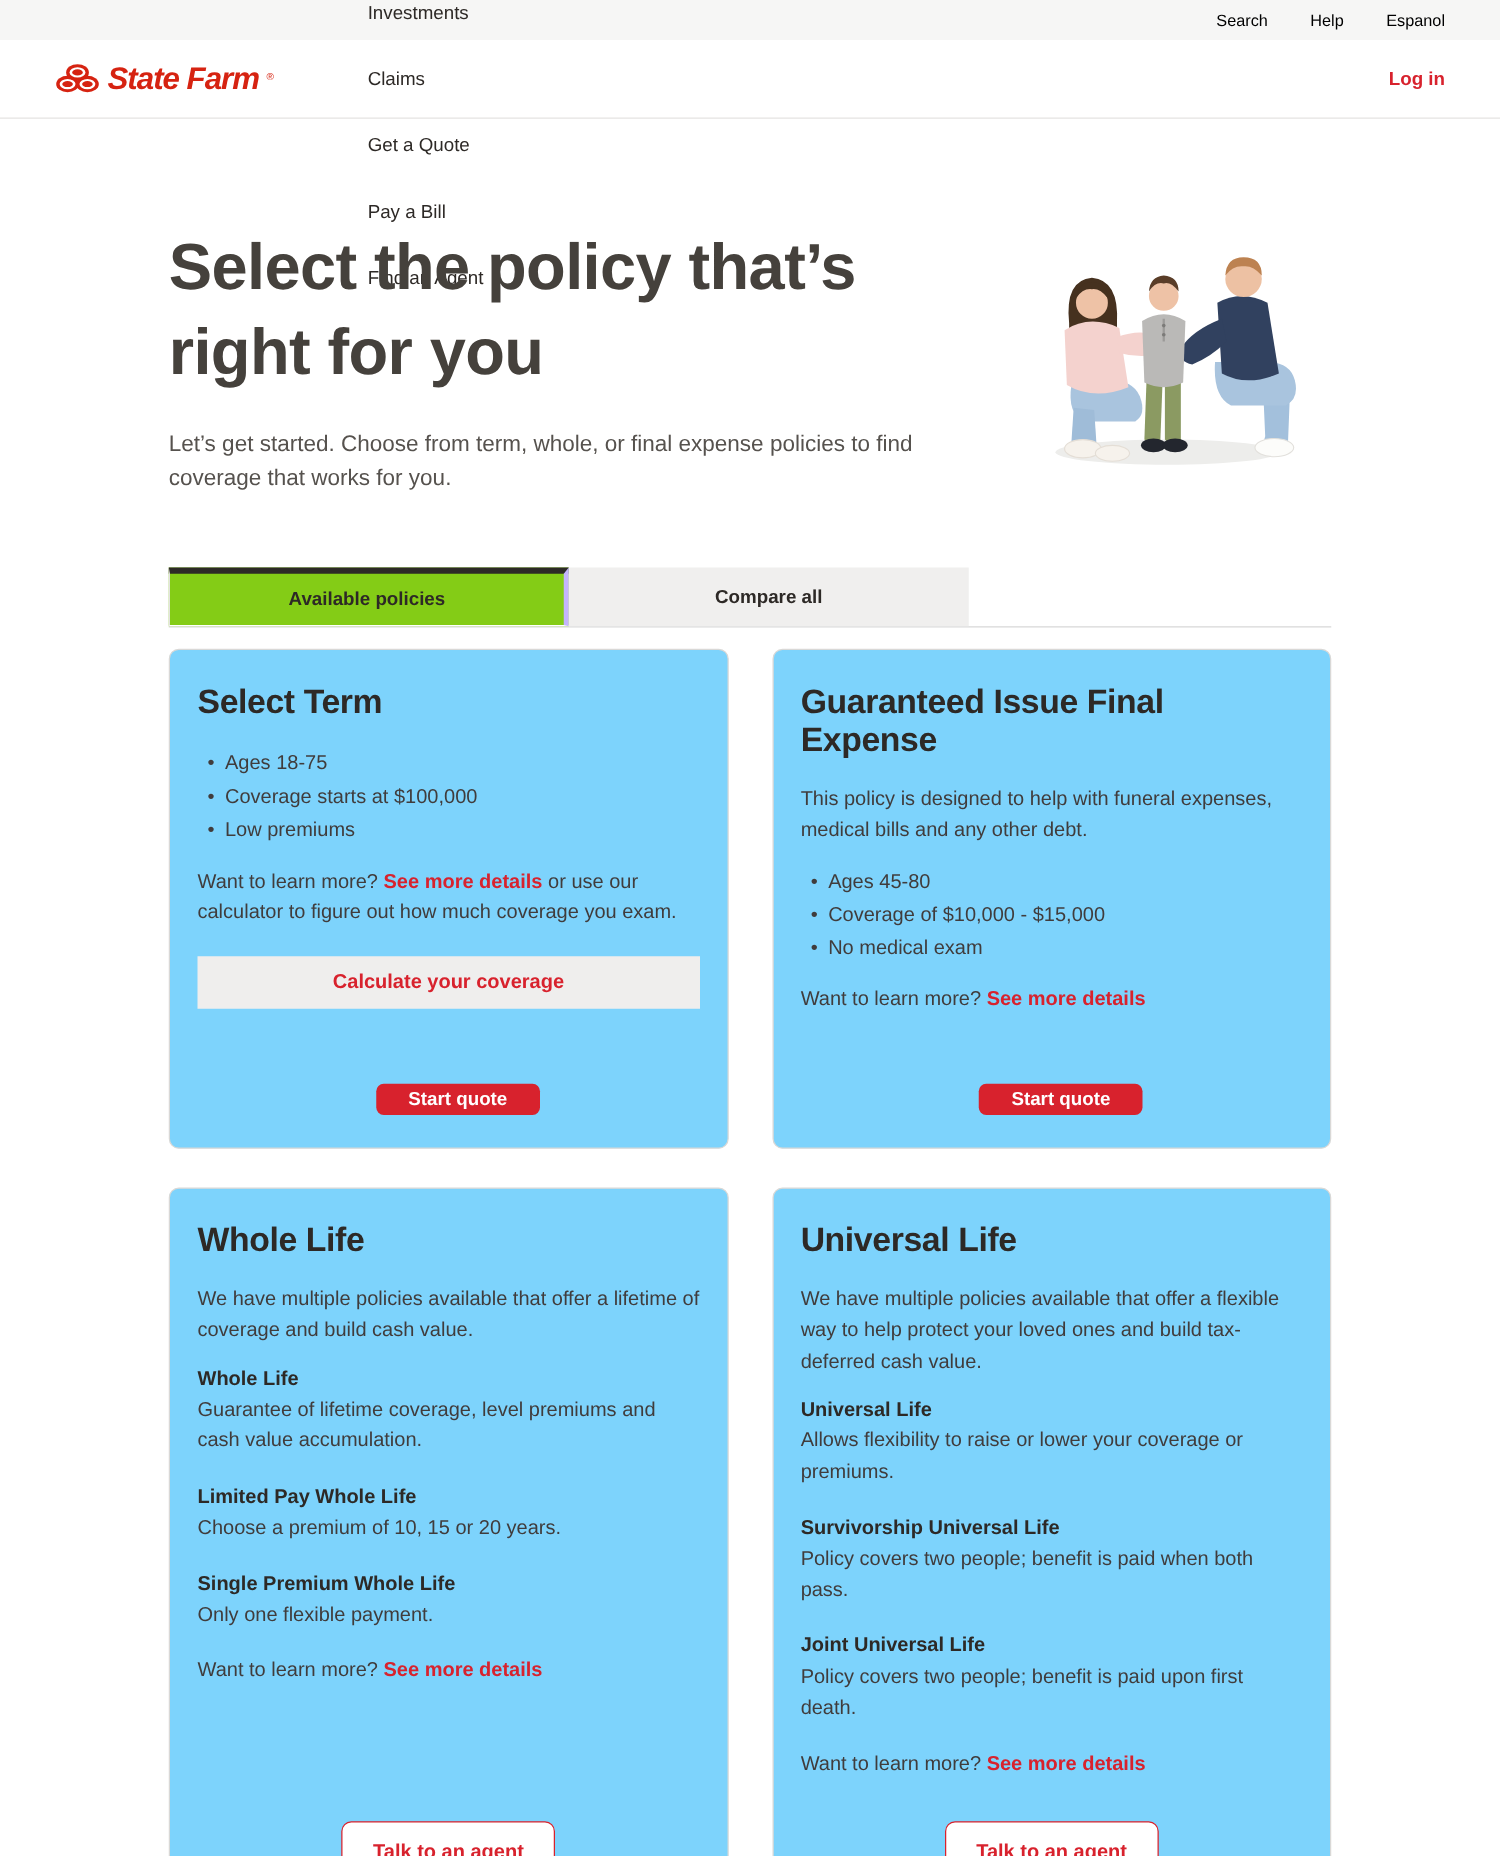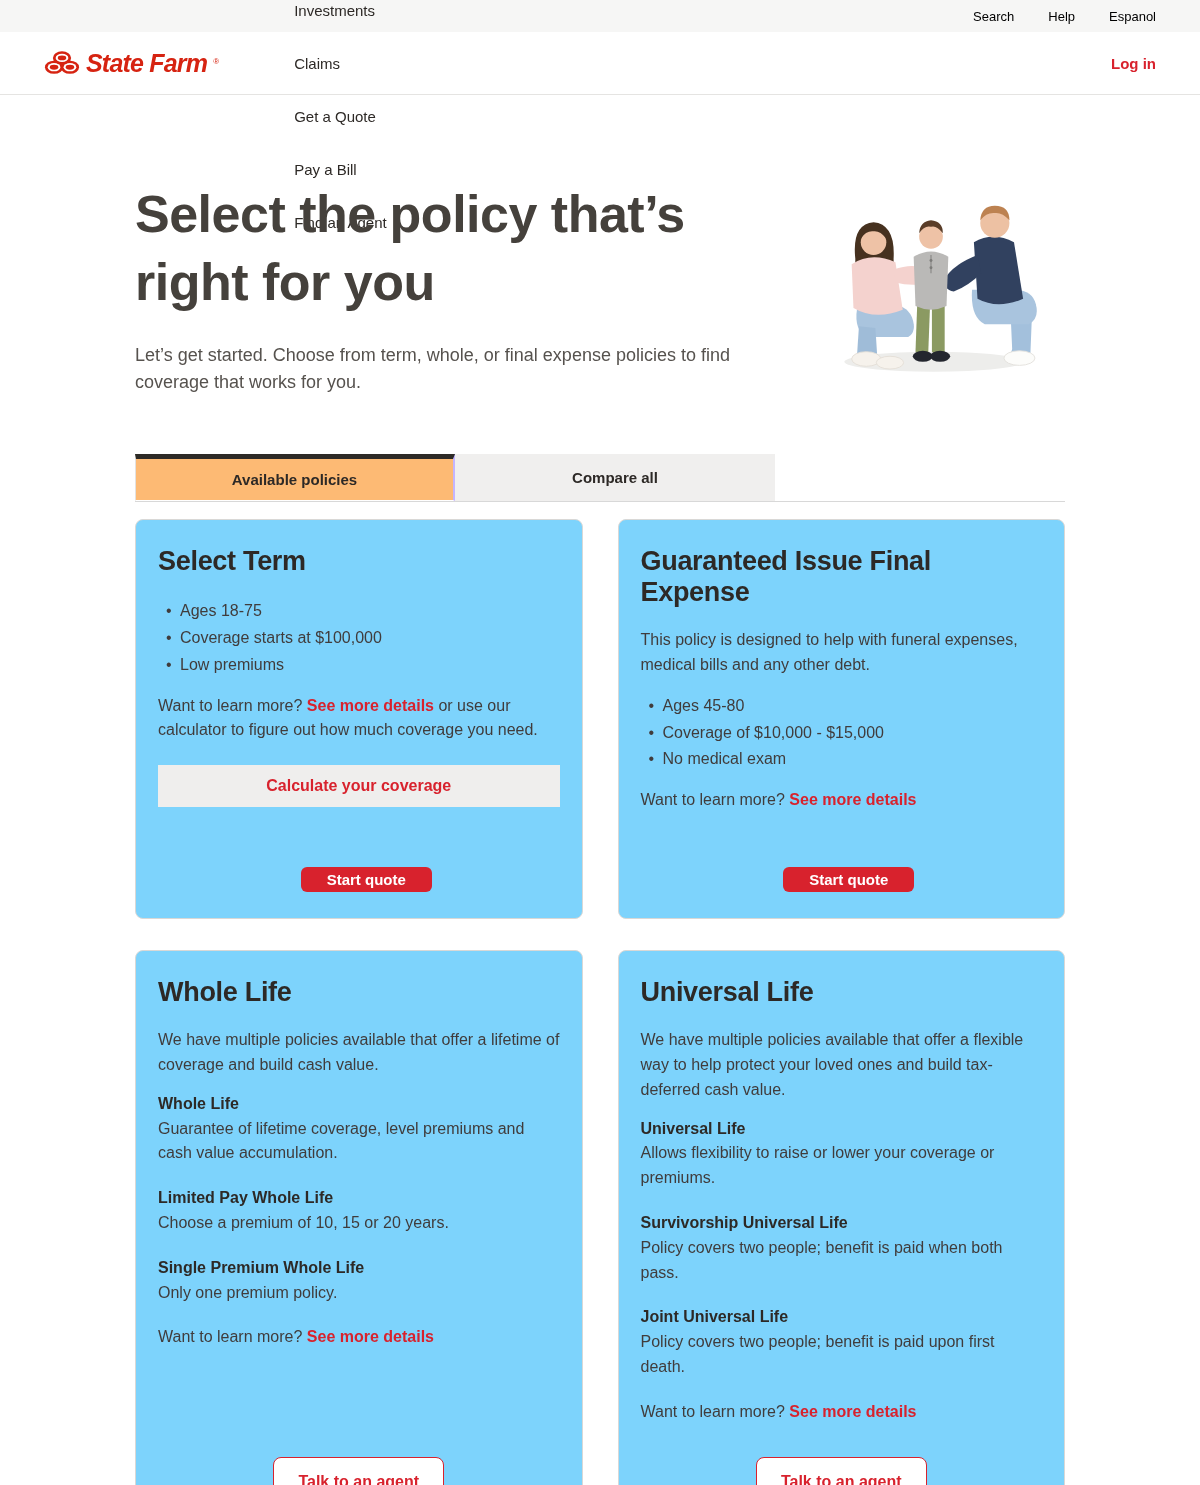--- a/index.html
+++ b/index.html
@@ -56,23 +56,23 @@
   .hero-photo { position: absolute; top: 70px; right: 20px; width: 228px; height: 222px; }
 
   
   .tabs { display: flex; margin-top: 58px; border-bottom: 1px solid #d8d8d8; }
   .tab {
     width: 320px; height: 47px; display: flex; align-items: center; justify-content: center;
     font-size: 15px; font-weight: 700; color: #2d2926; cursor: pointer;
     background: #f0efee;
   }
   .tab.active {
-    background: #fdba74;
+    background: #84cc16;
     border-top: 5px solid var(--tab-active-border, #2d2a26);
-    border-left: 1px solid #e3e2e0; border-right: 2px solid #c4b5fd;
+    border-left: 1px solid #e3e2e0; border-right: 4px solid #c4b5fd;
     margin-bottom: -1px; border-bottom: 1px solid #fff;
   }
 
   
   .cards {
     margin-top: 17px;
     display: grid; grid-template-columns: 1fr 1fr;
     column-gap: 35px; row-gap: 31px;
   }
   .card {
@@ -215,21 +215,21 @@
       <div class="card">
         <h2>Select Term</h2>
         <ul>
           <li>Ages 18-75</li>
           <li>Coverage starts at $100,000</li>
           <li>Low premiums</li>
         </ul>
         <p class="learn-more">
           <span>Want to learn more?</span>
           <a class="red-link">See more details</a>
-          <span>or use our calculator to figure out how much coverage you need.</span>
+          <span>or use our calculator to figure out how much coverage you exam.</span>
         </p>
         <button class="calc-bar">Calculate your coverage</button>
         <div class="card-cta">
           <button class="btn-primary">Start quote</button>
         </div>
       </div>
 
       <div class="card">
         <h2>Guaranteed Issue Final Expense</h2>
         <p class="desc">This policy is designed to help with funeral expenses, medical bills and any other debt.</p>
@@ -253,21 +253,21 @@
         <div class="subpolicy">
           <p class="sub-name">Whole Life</p>
           <p>Guarantee of lifetime coverage, level premiums and cash value accumulation.</p>
         </div>
         <div class="subpolicy">
           <p class="sub-name">Limited Pay Whole Life</p>
           <p>Choose a premium of 10, 15 or 20 years.</p>
         </div>
         <div class="subpolicy">
           <p class="sub-name">Single Premium Whole Life</p>
-          <p>Only one premium policy.</p>
+          <p>Only one flexible payment.</p>
         </div>
         <p class="learn-more">
           <span>Want to learn more?</span>
           <a class="red-link">See more details</a>
         </p>
         <div class="card-cta">
           <button class="btn-outline">Talk to an agent</button>
         </div>
       </div>
 

